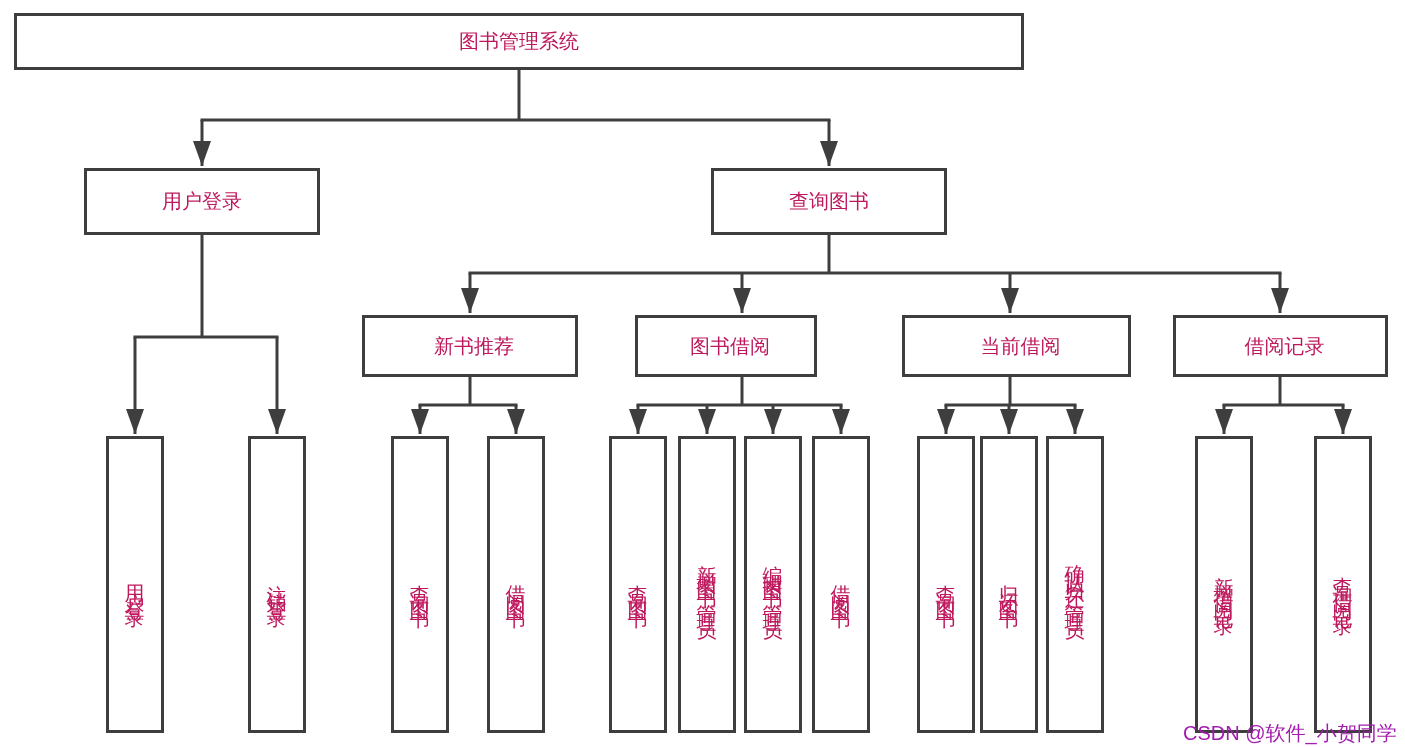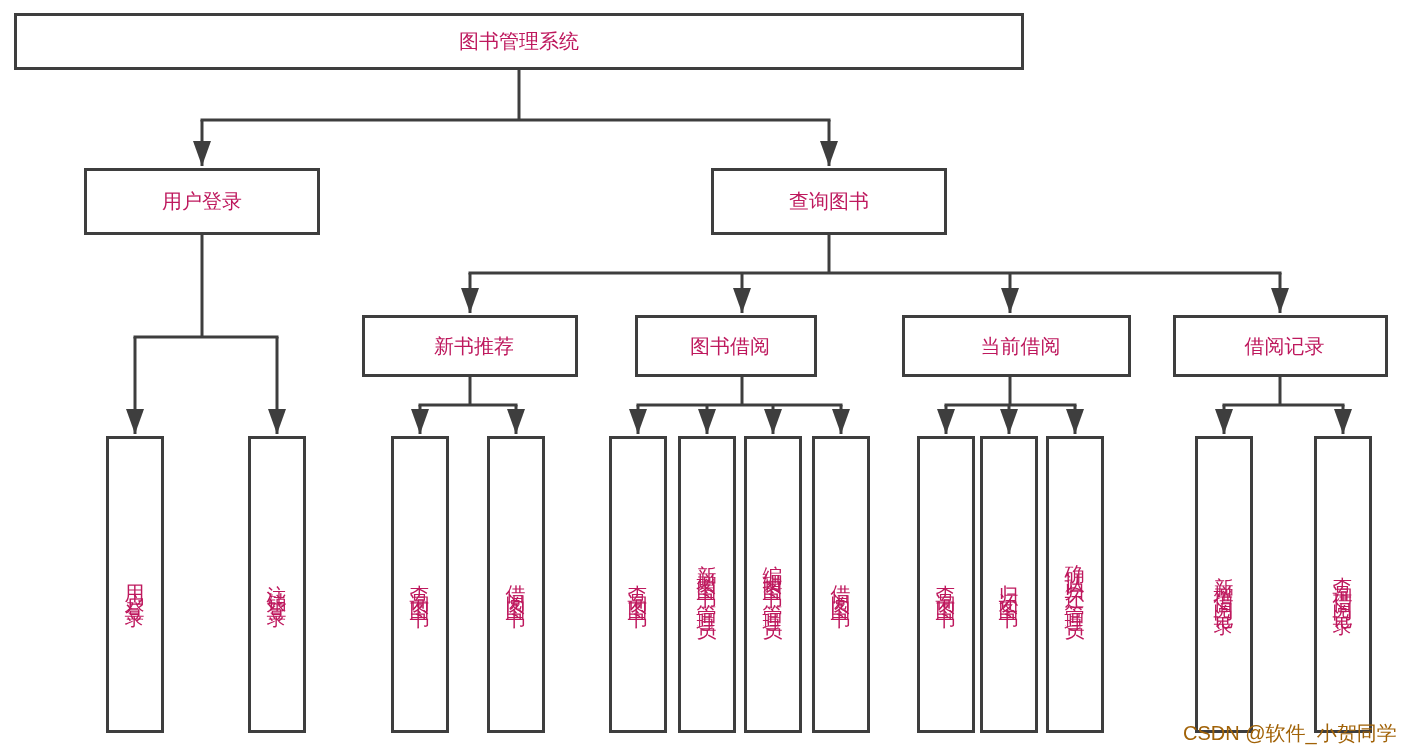--- a/index.html
+++ b/index.html
@@ -27,21 +27,21 @@
   .leaf .vtext{
     writing-mode:vertical-rl;
     text-orientation:mixed;
     font-size:20px;
     letter-spacing:8px;
     line-height:1;
     white-space:nowrap;
   }
   .watermark{
     position:absolute;left:1183px;top:720px;
-    font-size:20px;color:#a16207;
+    font-size:20px;color:#a21caf;
     z-index:5;white-space:nowrap;
   }
 </style>
 </head>
 <body>
 
 <div class="canvas">
 
   <svg class="connectors" width="1405" height="747" viewBox="0 0 1405 747" xmlns="http://www.w3.org/2000/svg">
     <defs>

